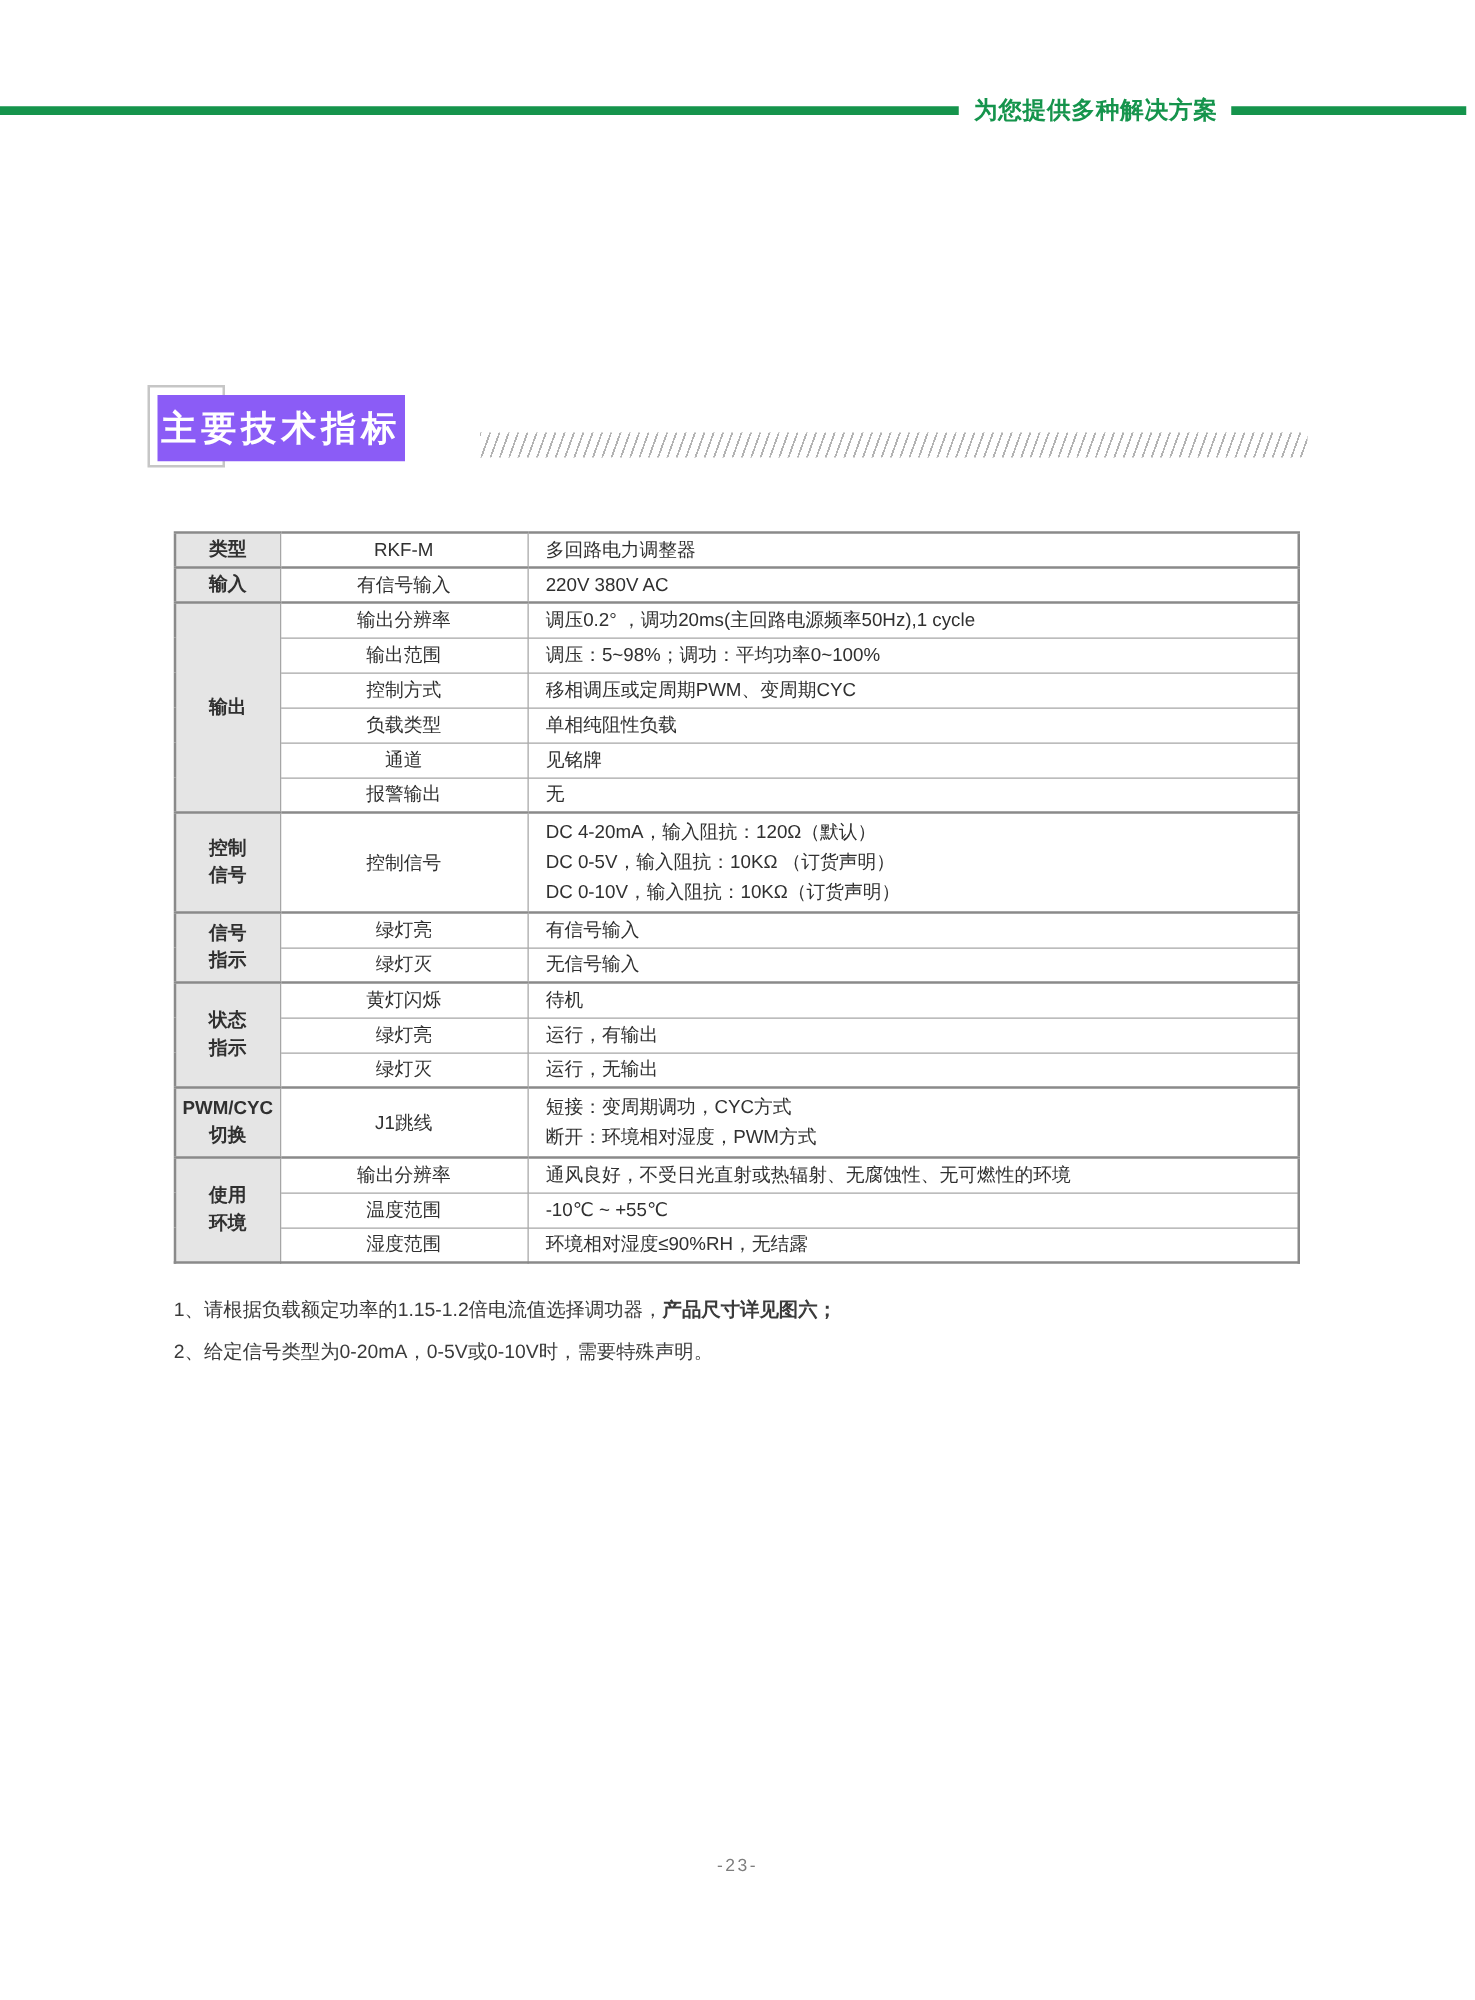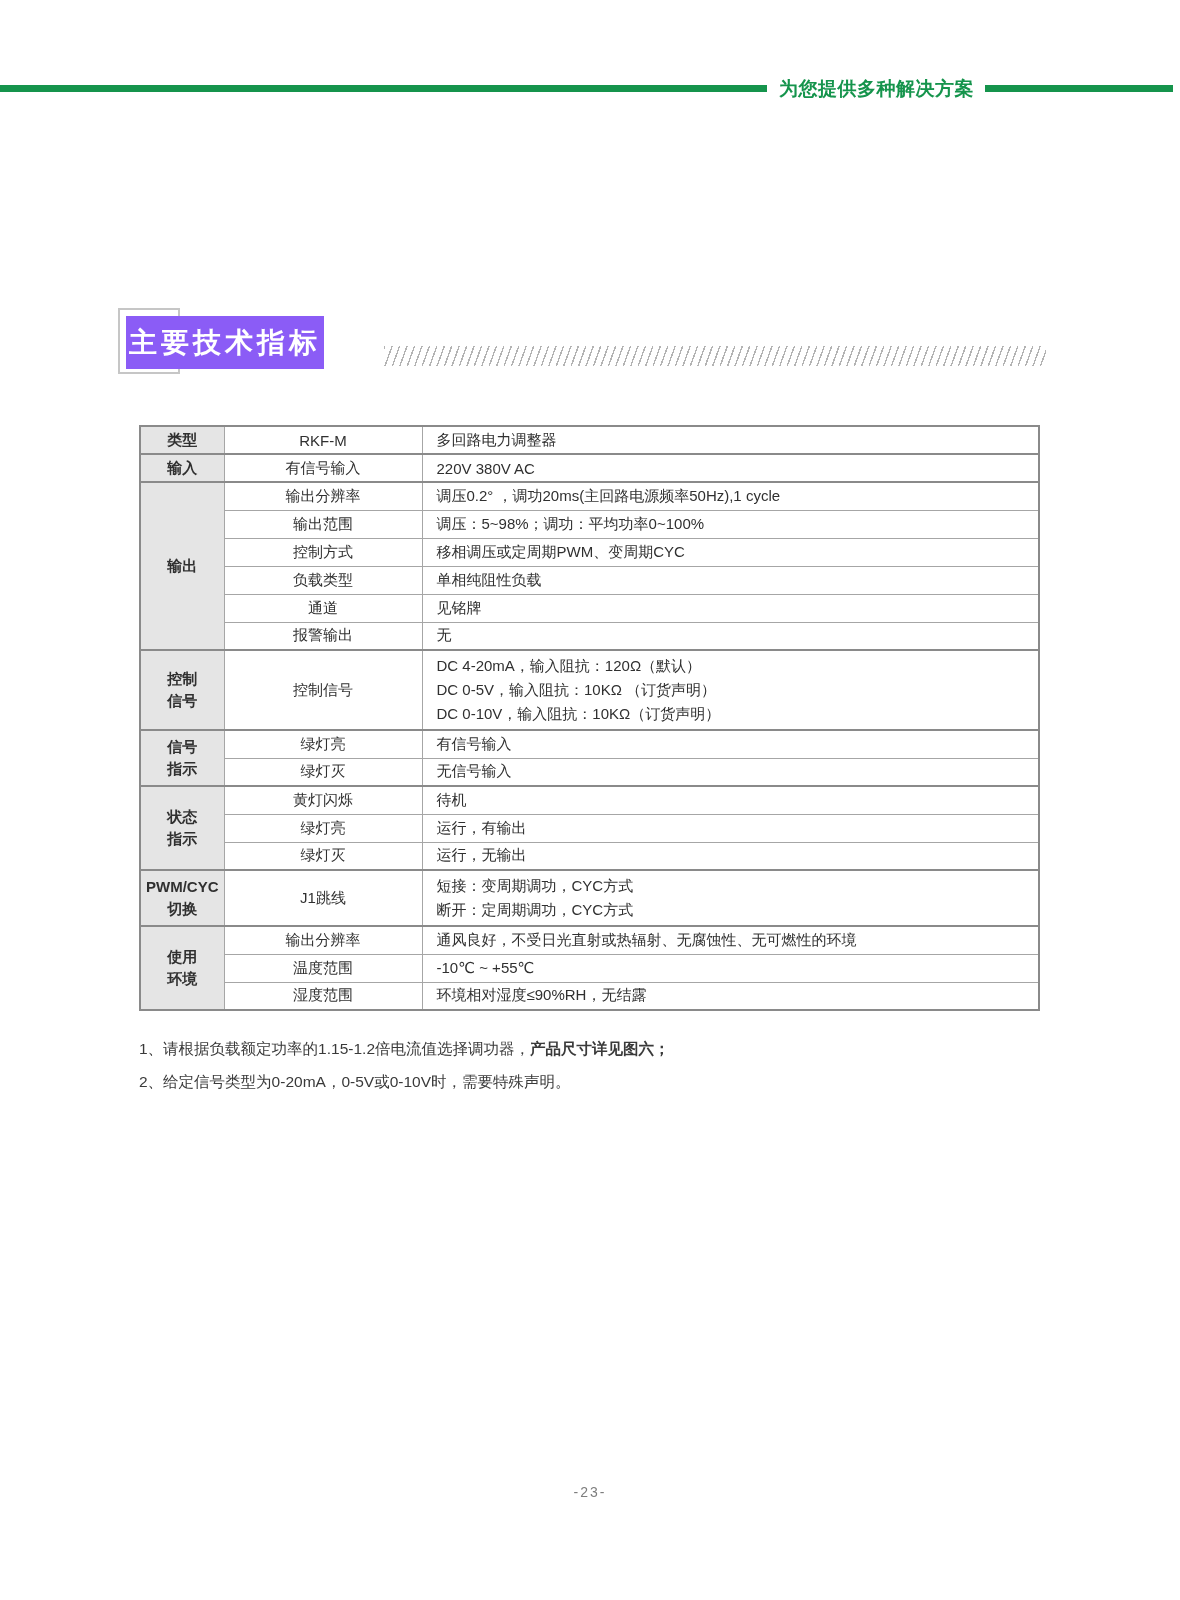--- a/index.html
+++ b/index.html
@@ -233,21 +233,21 @@
         <td class="param">绿灯灭</td>
         <td class="val">运行，无输出</td>
       </tr>
 
       <tr class="gs">
         <td class="cat">PWM/CYC
 切换</td>
         <td class="param">J1跳线</td>
         <td class="val">
           <div>短接：变周期调功，CYC方式</div>
-          <div>断开：定周期调功，CYC方式</div>
+          <div>断开：环境相对湿度，PWM方式</div>
         </td>
       </tr>
 
       <tr class="gs">
         <td class="cat" rowspan="3">使用
 环境</td>
         <td class="param">输出分辨率</td>
         <td class="val">通风良好，不受日光直射或热辐射、无腐蚀性、无可燃性的环境</td>
       </tr>
       <tr>

